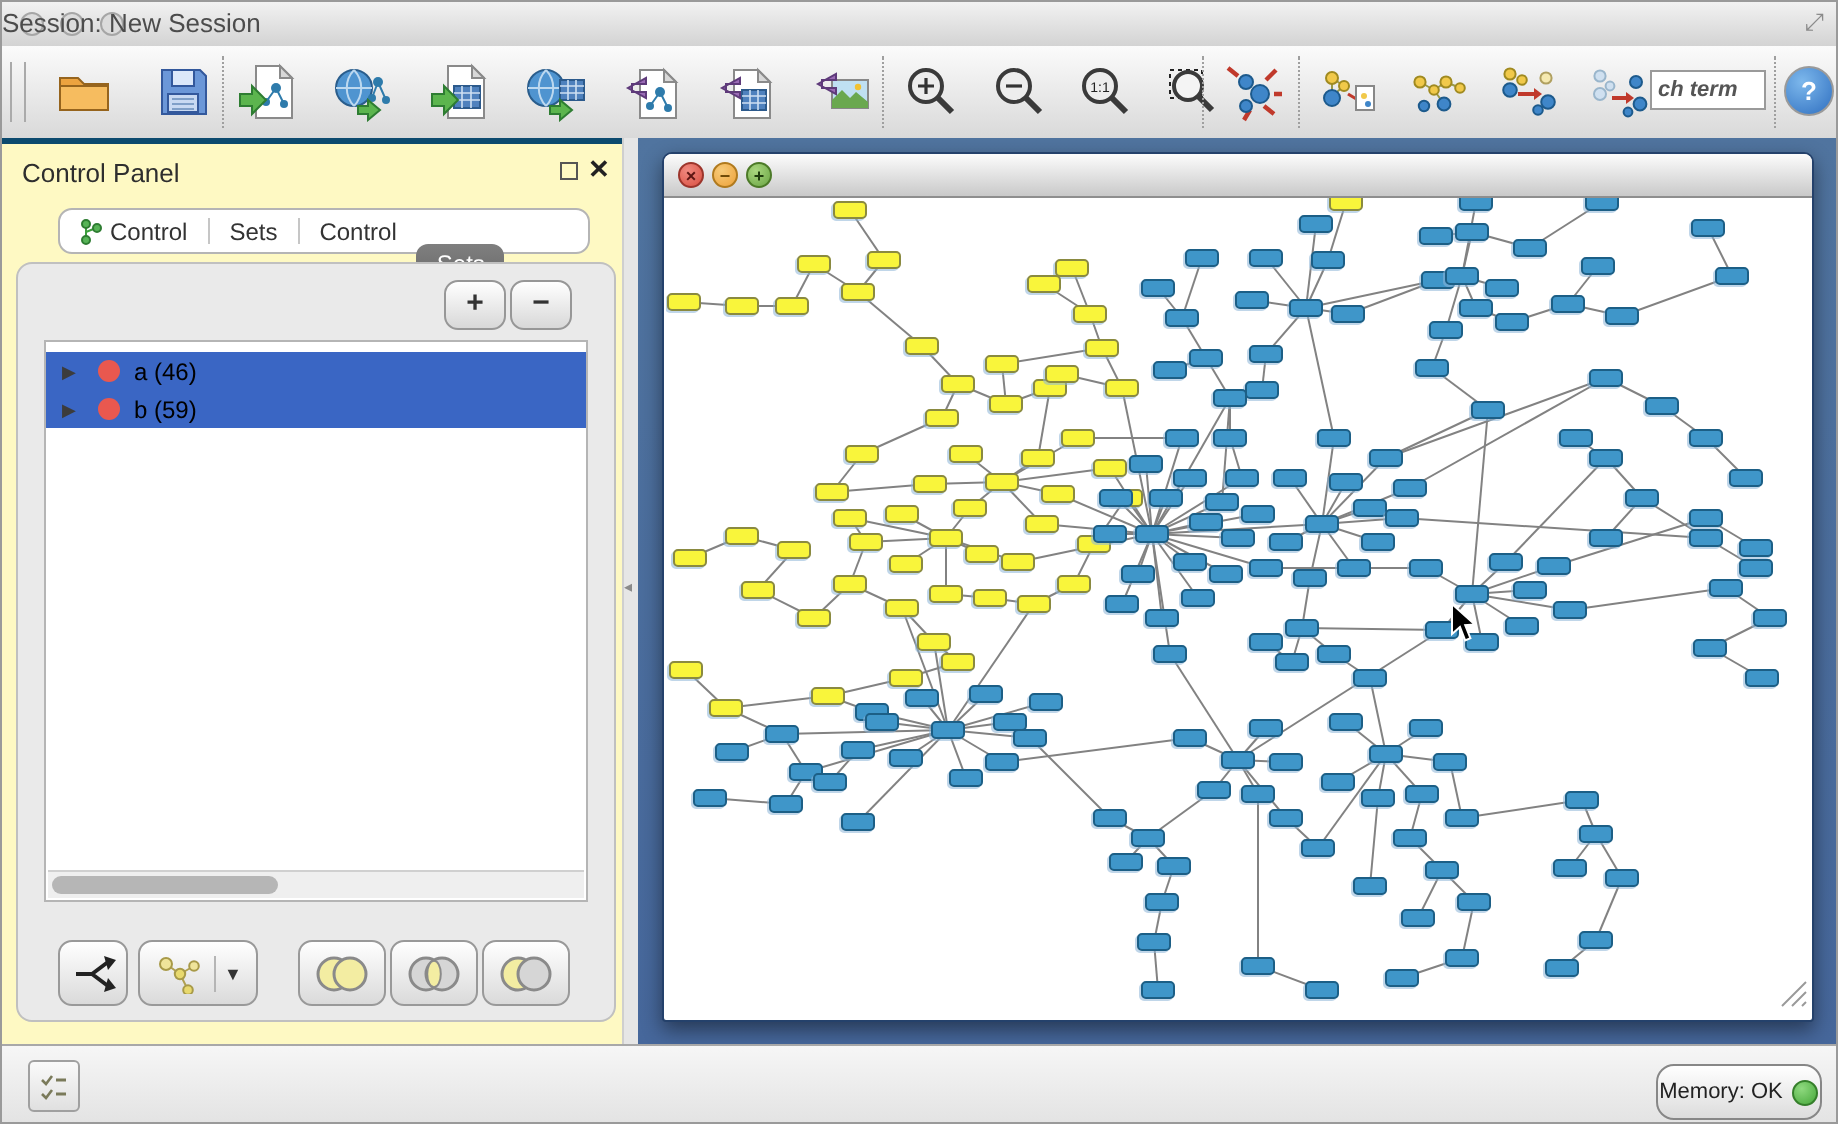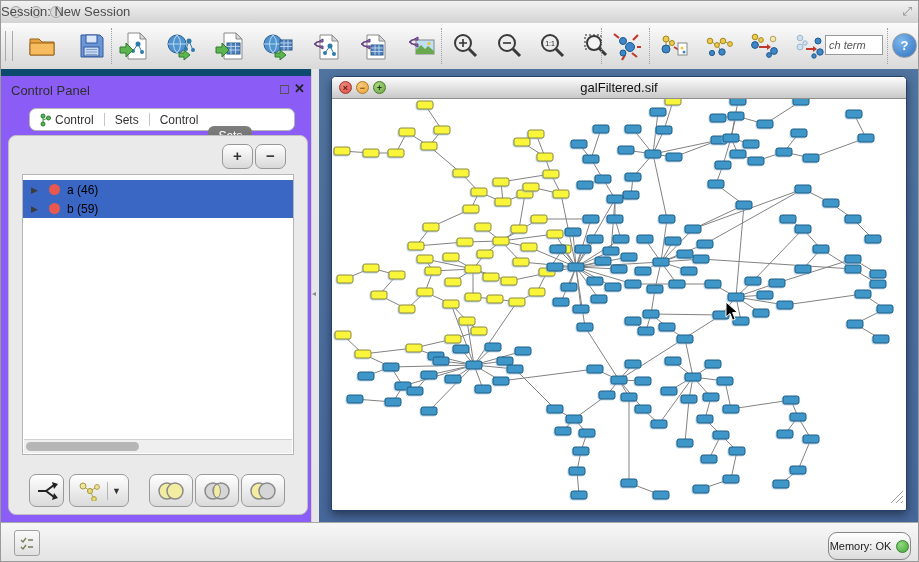--- a/index.html
+++ b/index.html
@@ -20,28 +20,28 @@
     background:linear-gradient(#fbfbfb,#d9d9d9);border-bottom:1px solid #8e8e8e;}
   .grip{position:absolute;left:4px;top:8px;width:6px;height:30px;
     border-left:1px solid #aaa;border-right:1px solid #aaa;}
   .tbtn{position:absolute;top:6px;width:34px;height:34px;display:flex;
     align-items:center;justify-content:center;cursor:default;}
   .tsep{position:absolute;top:5px;height:36px;width:0;
     border-left:1px dotted #9f9f9f;}
   .searchbox{position:absolute;left:824px;top:12px;width:58px;height:20px;
     border:1px solid #9a9a9a;background:#fff;font-style:italic;color:#555;
     font-size:11px;padding:0 3px;box-sizing:border-box;
-    font-family:"Liberation Sans",sans-serif;}
+    font-family:"Liberation Sans",sans-serif;font-weight:bold;}
   .helpbtn{position:absolute;left:891px;top:10px;width:23px;height:23px;
     border-radius:50%;background:radial-gradient(circle at 35% 30%,#7db8ec,#2f6fc0);
     border:1px solid #9a9a9a;color:#fff;font-weight:bold;font-size:13px;
     display:flex;align-items:center;justify-content:center;}
   
   .sidepanel{position:absolute;left:0;top:68px;width:310px;height:453px;
-    background:#8b5cf6;border-top:7px solid #0c4a6e;}
+    background:#fef9c3;border-top:3px solid #0c4a6e;}
   .cp-header{position:absolute;left:0;top:0;width:100%;height:28px;}
   .cp-title{position:absolute;left:10px;top:7px;font-size:13px;color:#2e2e2e;}
   .float-ic{position:absolute;left:279px;top:9px;width:9px;height:9px;
     border:1.5px solid #555;box-sizing:border-box;}
   .close-ic{position:absolute;left:293px;top:5px;font-size:13px;color:#222;font-weight:bold;}
   .tabbar{position:absolute;left:28px;top:32px;width:264px;height:21px;
     background:#fff;border:1px solid #b5b5b5;border-radius:7px;
     display:flex;align-items:center;font-size:12px;color:#333;}
   .tab{padding:0 10px;display:flex;align-items:center;gap:4px;height:100%;}
   .tabdiv{width:0;height:13px;border-left:1px solid #c6c6c6;}
@@ -415,21 +415,20 @@
       <div class="ftitle">
         <div class="flight fl-close">
             <span>×</span>
           </div>
         <div class="flight fl-min">
             <span>−</span>
           </div>
         <div class="flight fl-max">
             <span>+</span>
           </div>
-        <div class="ftext">galFiltered.sif</div>
       </div>
       <svg id="graph" width="572" height="406" viewBox="0 0 572 406">
         <g id="glayer">
             <line x1="92" y1="6" x2="109" y2="31" class="edge" stroke="#828282"></line>
             <line x1="109" y1="31" x2="96" y2="47" class="edge" stroke="#828282"></line>
             <line x1="74" y1="33" x2="96" y2="47" class="edge" stroke="#828282"></line>
             <line x1="63" y1="54" x2="74" y2="33" class="edge" stroke="#828282"></line>
             <line x1="9" y1="52" x2="38" y2="54" class="edge" stroke="#828282"></line>
             <line x1="38" y1="54" x2="63" y2="54" class="edge" stroke="#828282"></line>
             <line x1="96" y1="47" x2="128" y2="74" class="edge" stroke="#828282"></line>

